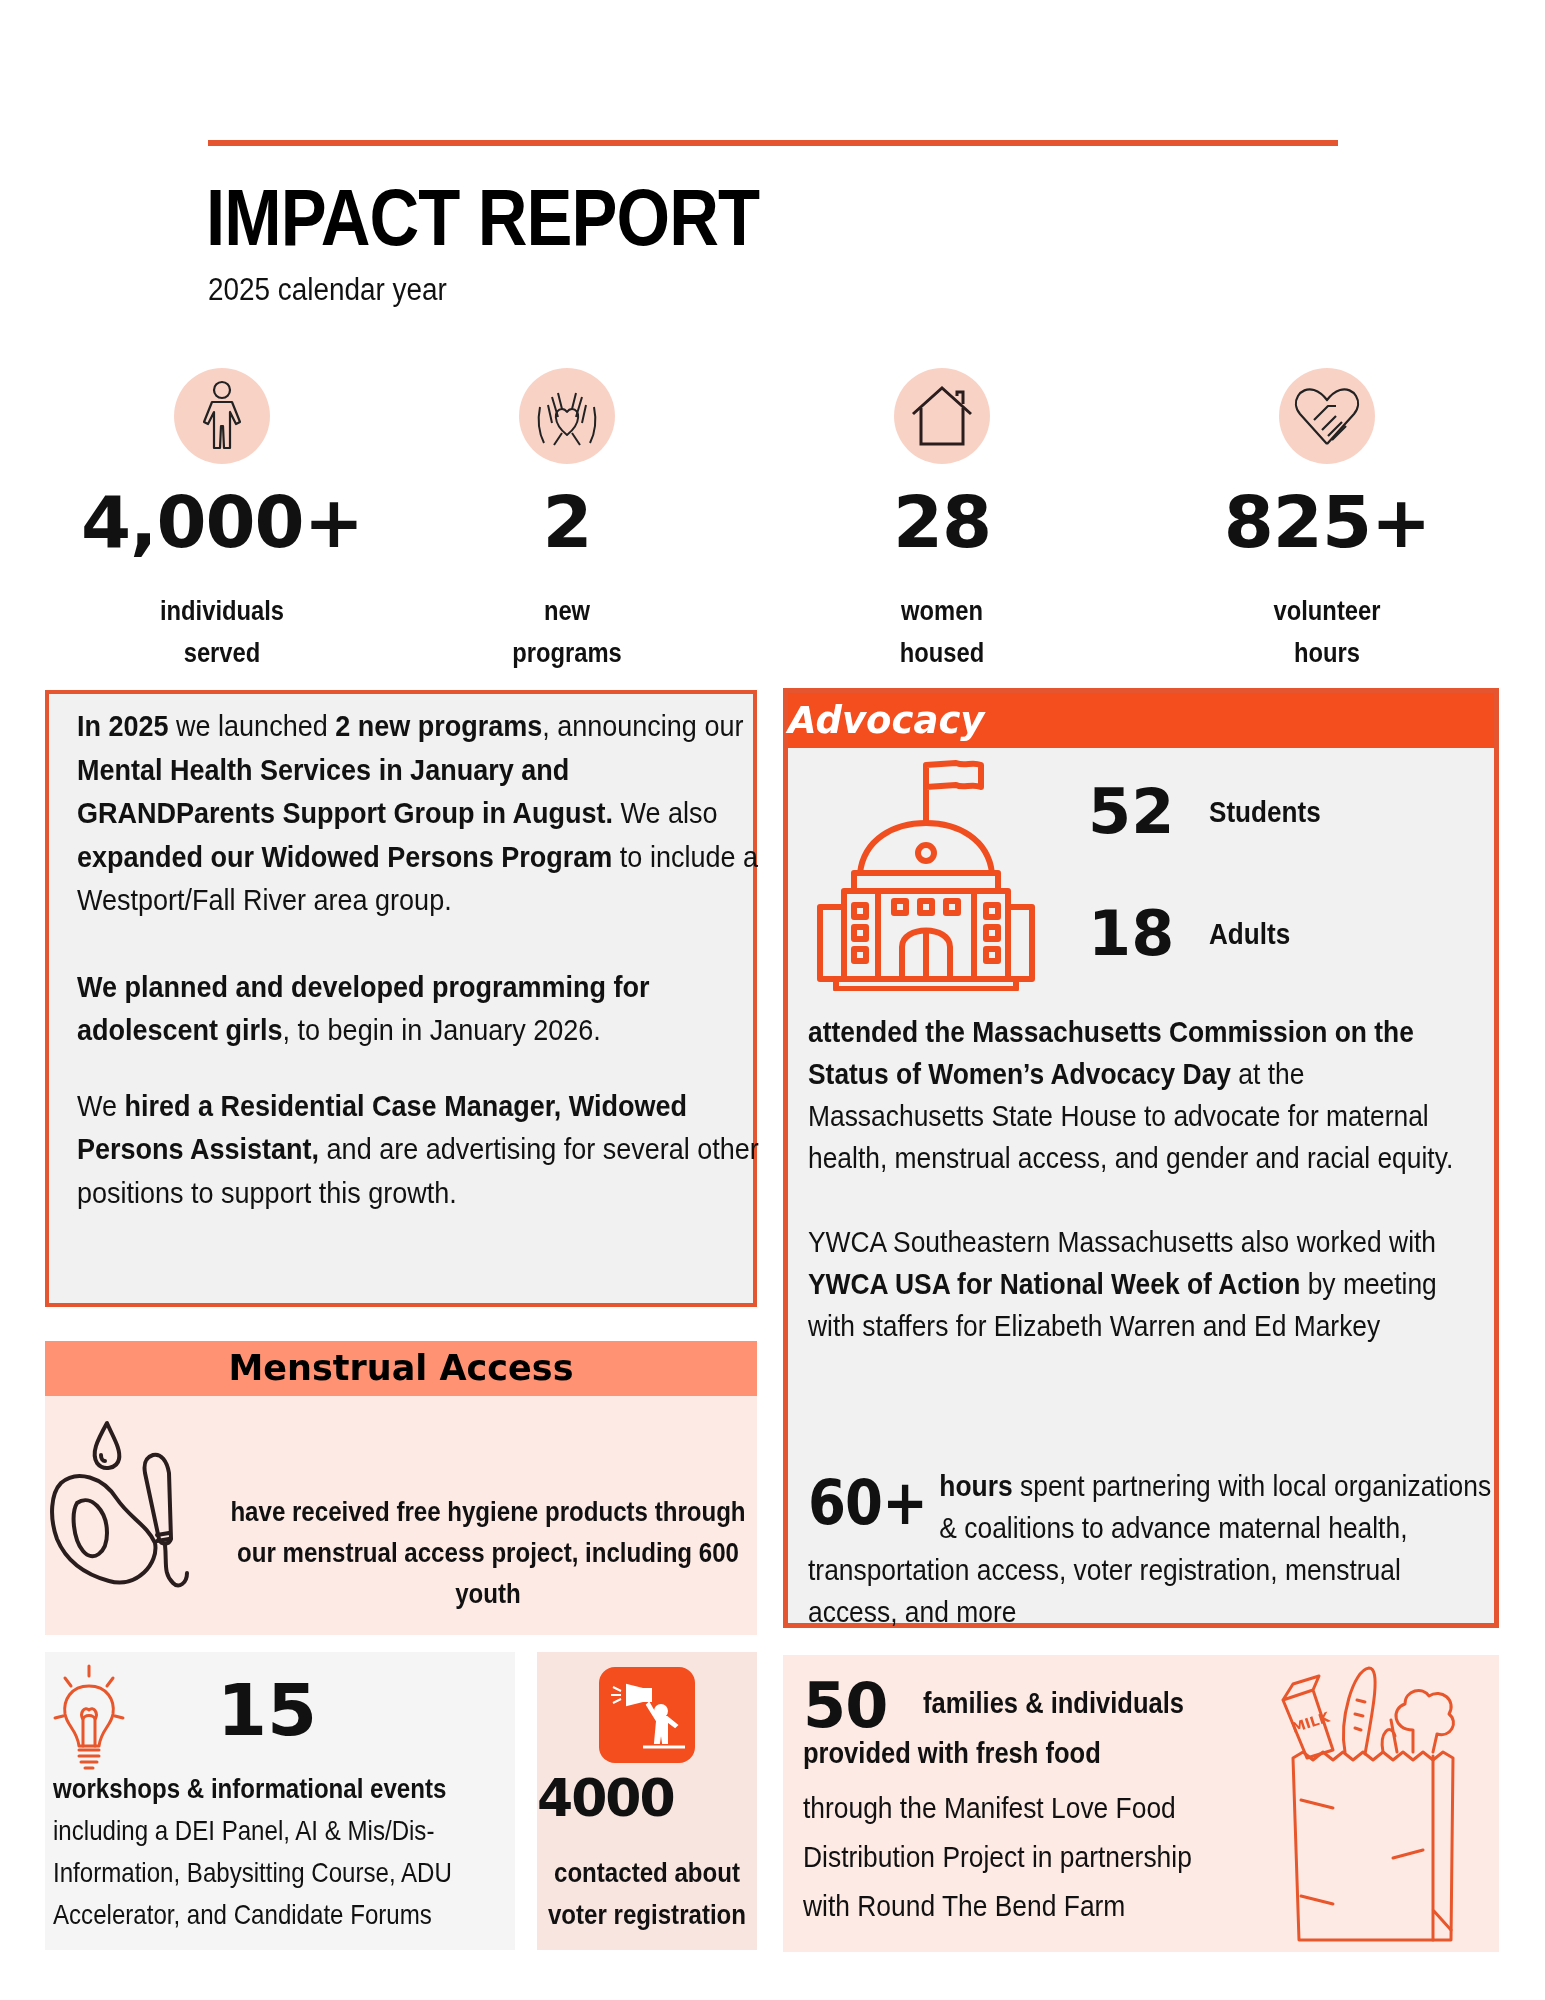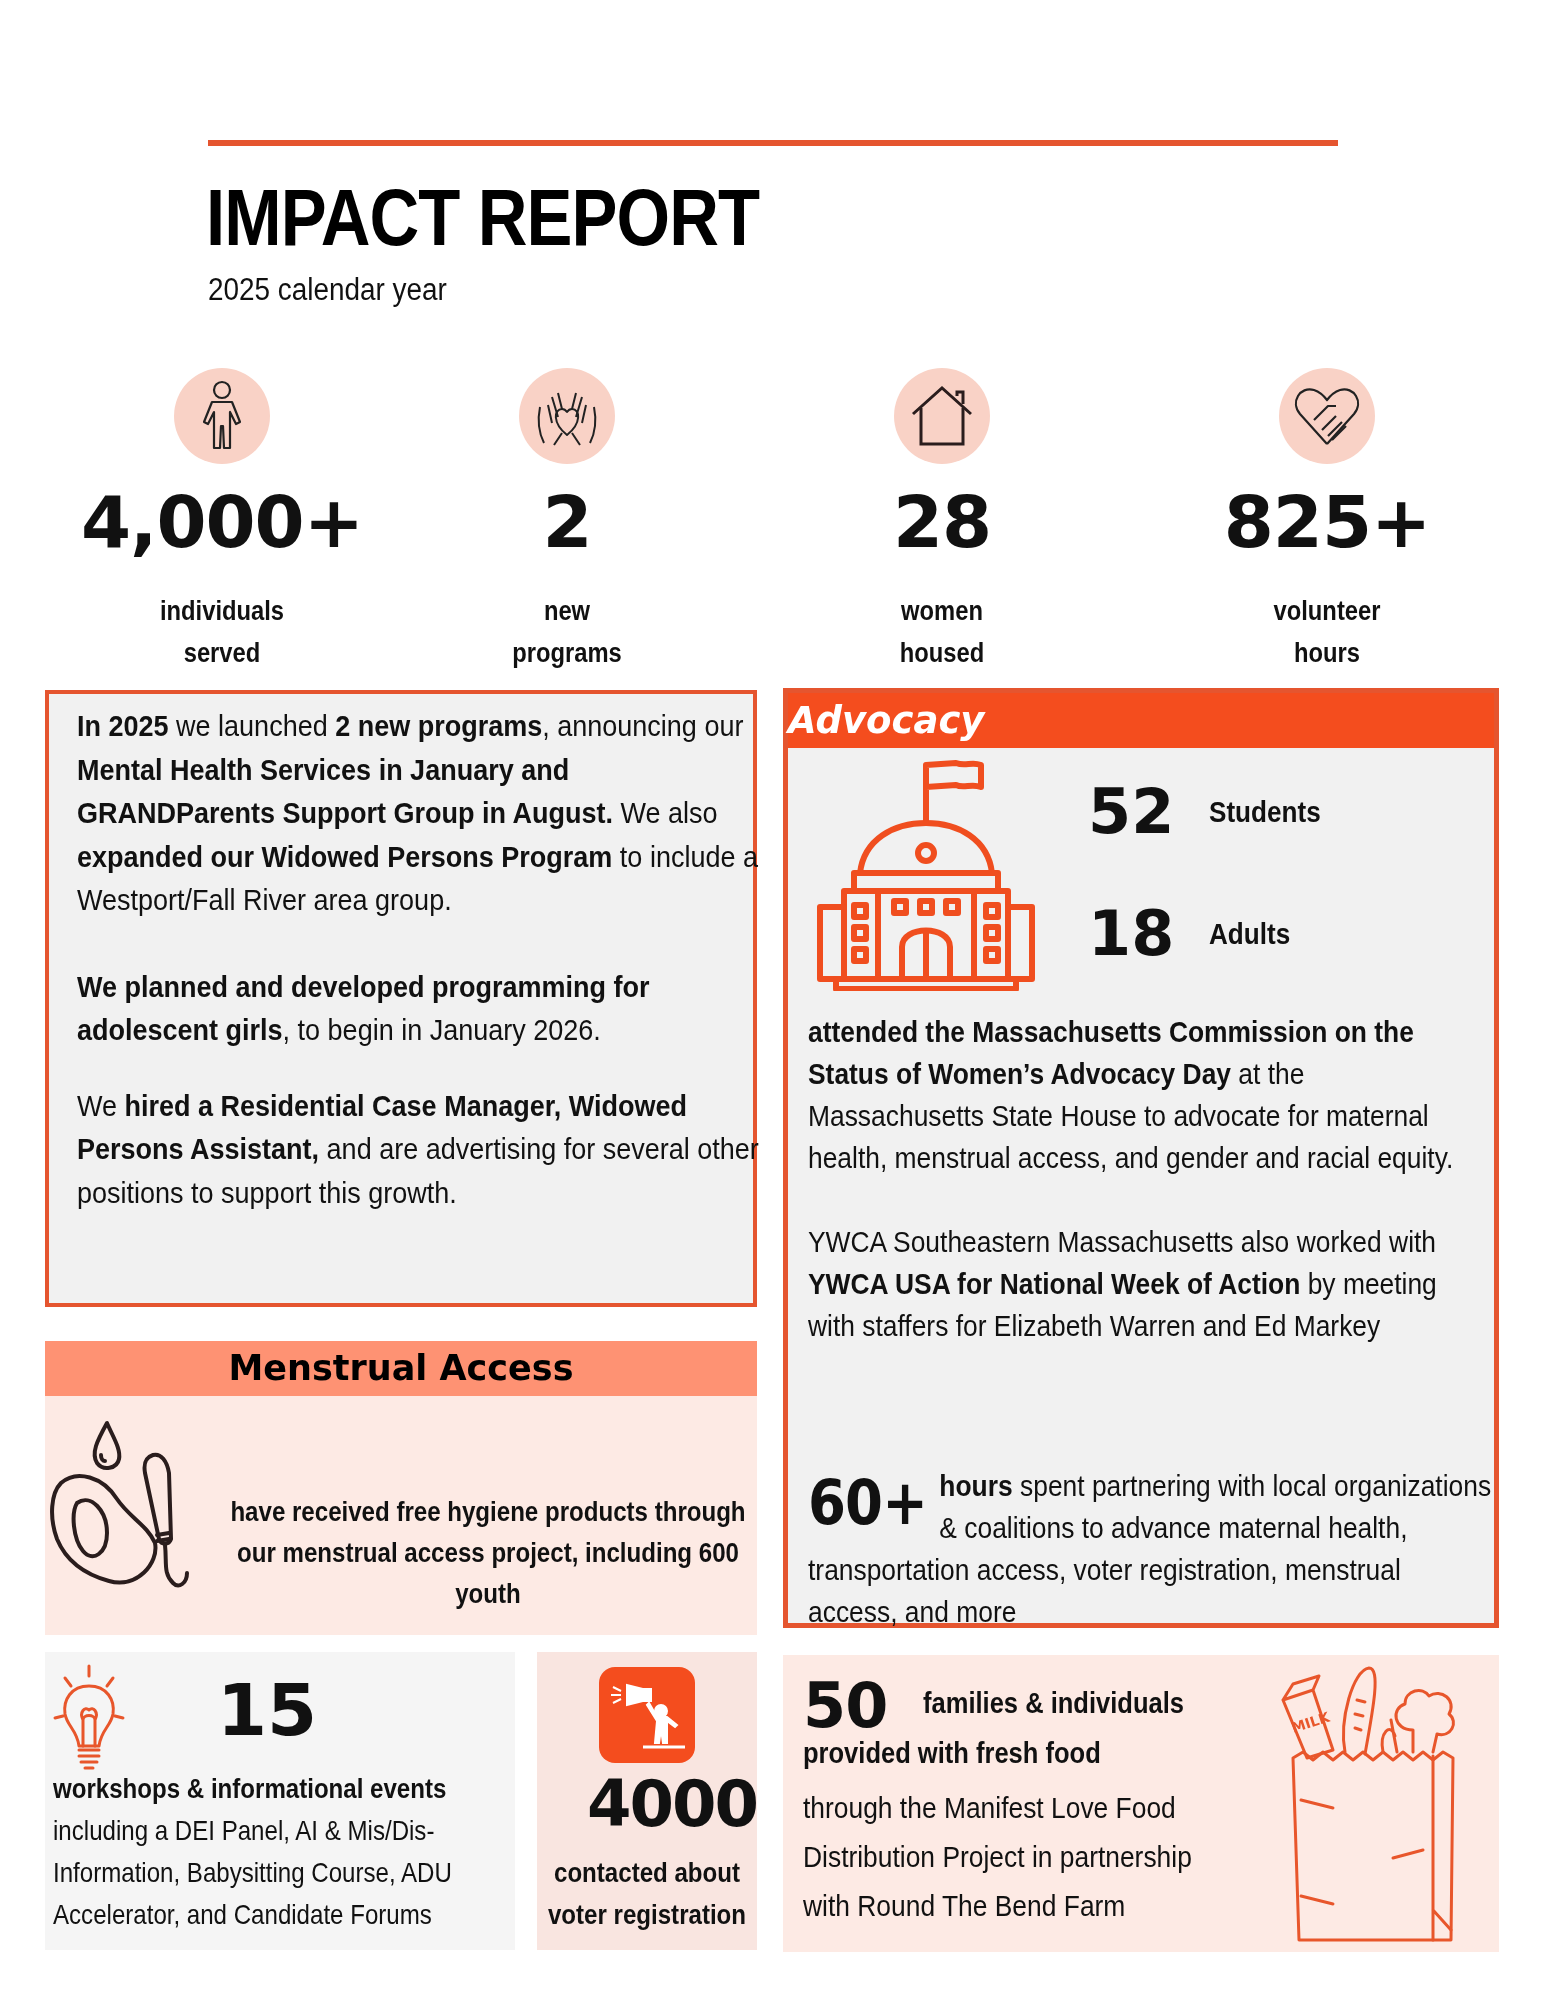--- a/index.html
+++ b/index.html
@@ -52,21 +52,21 @@
 
   
   .workshops { left: 45px; top: 1652px; width: 470px; height: 298px; background: #f5f5f5; }
   .ws-num { position: absolute; left: 172px; top: 22px; font-family: "DejaVu Sans", sans-serif; font-weight: 700; font-size: 72px; line-height: 1; }
   .ws-text { position: absolute; left: 8px; top: 116px; width: 540px; font-size: 28px; line-height: 42px; transform: scaleX(0.86); transform-origin: left top; }
   .ws-text b { font-weight: 700; }
 
   
   .voter { left: 537px; top: 1652px; width: 220px; height: 298px; background: #f9e5e0; }
   .voter-icon { position: absolute; left: 62px; top: 15px; width: 96px; height: 96px; background: #f44d1e; border-radius: 16px; }
-  .voter-num { position: absolute; left: 0; width: 220px; top: 120px; text-align: right; font-family: "DejaVu Sans", sans-serif; font-weight: 700; font-size: 64px; line-height: 1; letter-spacing: -2px; }
+  .voter-num { position: absolute; left: 0; width: 220px; top: 120px; text-align: left; font-family: "DejaVu Sans", sans-serif; font-weight: 700; font-size: 52px; line-height: 1; letter-spacing: -2px; }
   .voter-text { position: absolute; left: -20px; width: 260px; top: 200px; text-align: center; font-size: 28px; font-weight: 700; line-height: 42px; transform: scaleX(0.86); }
 
   
   .food { left: 783px; top: 1655px; width: 716px; height: 297px; background: #fdeae4; }
   .food-num { position: absolute; left: 20px; top: 20px; font-family: "DejaVu Sans", sans-serif; font-weight: 700; font-size: 62px; line-height: 1; letter-spacing: -1px; }
   .food-head { position: absolute; left: 140px; top: 32px; font-size: 29px; font-weight: 700; transform: scaleX(0.88); transform-origin: left top; white-space: nowrap; }
   .food-head2 { position: absolute; left: 20px; top: 82px; font-size: 29px; font-weight: 700; transform: scaleX(0.88); transform-origin: left top; white-space: nowrap; }
   .food-text { position: absolute; left: 20px; top: 128px; width: 500px; font-size: 30px; line-height: 49px; transform: scaleX(0.88); transform-origin: left top; }
   .food-icon { position: absolute; left: 490px; top: 5px; }
 </style>

